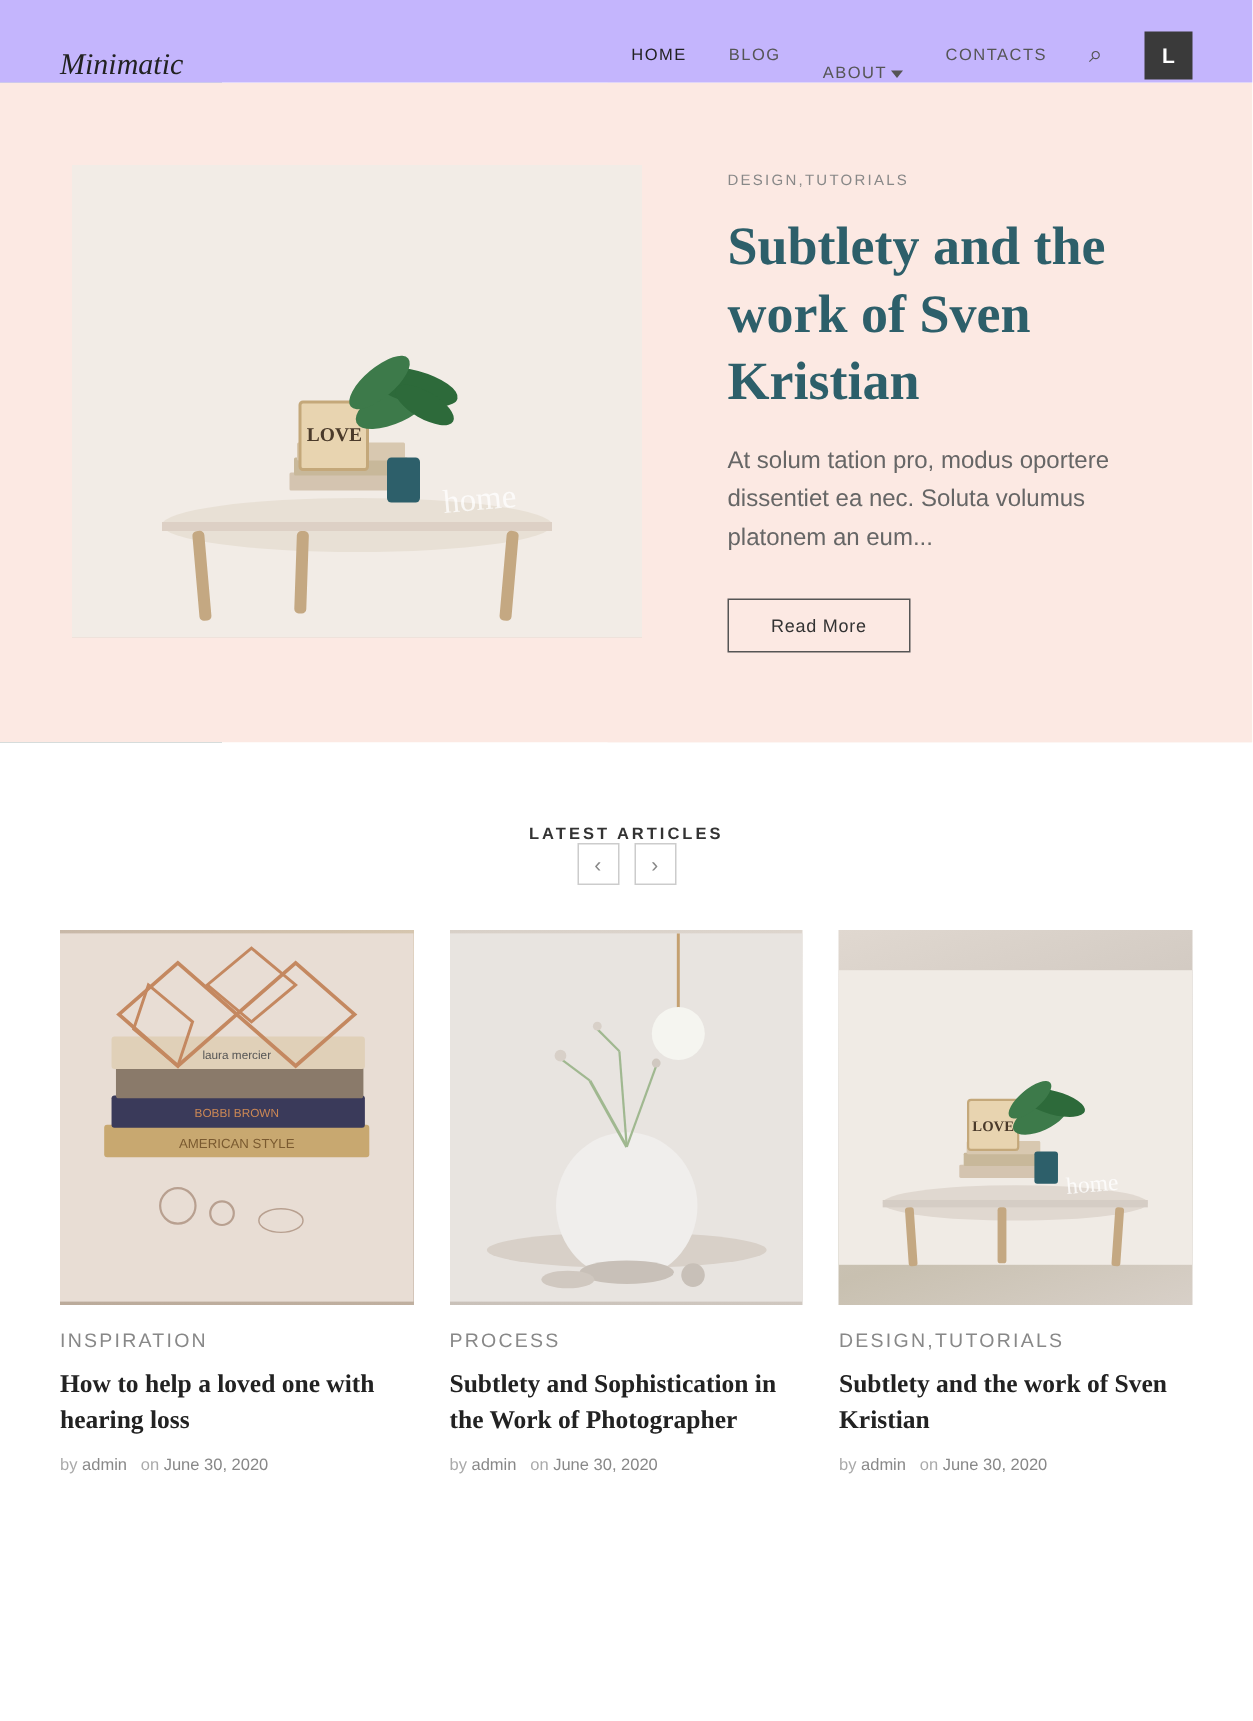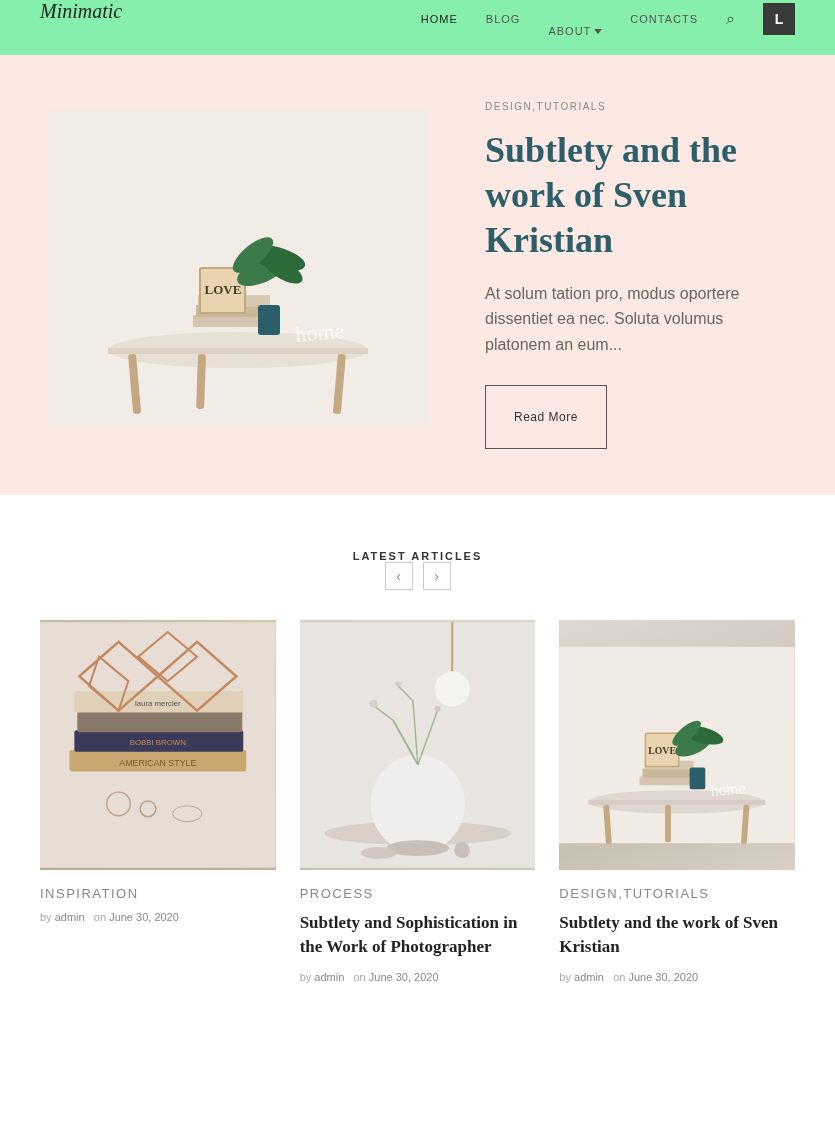--- a/index.html
+++ b/index.html
@@ -1,25 +1,25 @@
 <!DOCTYPE html>
 <html><head>
   <meta charset="utf-8">
   <style>
     * { box-sizing: border-box; margin: 0; padding: 0; }
     body { font-family: 'Georgia', serif; background: #fff; color: #333; width: 835px; }
 
     
     nav {
       display: flex;
-      align-items: flex-start;
+      align-items: flex-end;
       justify-content: space-between;
       padding: 0 40px;
       height: 55px;
-      background: #86efac;
+      background: #c4b5fd;
       position: relative;
       z-index: 10;
     }
     .nav-logo {
       font-family: 'Georgia', serif;
       font-size: 20px;
       color: #222;
       font-style: italic;
     }
     .nav-links {
@@ -136,21 +136,21 @@
     .hero-desc {
       font-family: Arial, sans-serif;
       font-size: 16px;
       color: #666;
       line-height: 1.6;
       margin-bottom: 28px;
     }
     .hero-btn {
       display: inline-block;
       border: 1px solid #555;
-      padding: 24px 28px;
+      padding: 10px 28px;
       font-family: Arial, sans-serif;
       font-size: 12px;
       color: #333;
       letter-spacing: 0.5px;
       background: transparent;
       cursor: pointer;
       width: fit-content;
     }
 
     
@@ -333,20 +333,21 @@
           <polygon points="80,20 120,55 160,20 200,55 160,90 120,55 80,90 40,55" fill="none" stroke="#c48860" stroke-width="2.5"></polygon>
           <polygon points="100,35 130,60 160,35 130,10" fill="none" stroke="#c48860" stroke-width="2"></polygon>
           <polygon points="60,35 90,60 80,90 50,65" fill="none" stroke="#c48860" stroke-width="2"></polygon>
 
           <circle cx="80" cy="185" r="12" fill="none" stroke="#b8a090" stroke-width="1.5"></circle>
           <circle cx="110" cy="190" r="8" fill="none" stroke="#b8a090" stroke-width="1.5"></circle>
           <ellipse cx="150" cy="195" rx="15" ry="8" fill="none" stroke="#b8a090" stroke-width="1"></ellipse>
         </svg>
       </div>
       <div class="article-category">INSPIRATION</div>
+      <h3 class="article-title">How to help a loved one with hearing loss</h3>
       <div class="article-meta">
         by <span>admin</span>
         &nbsp; on <span>June 30, 2020</span>
       </div>
     </div>
 
     <div class="article-card">
       <div class="article-image img-vase">
         <svg viewBox="0 0 240 250" xmlns="http://www.w3.org/2000/svg" width="100%" height="100%">
           <rect width="240" height="250" fill="#e8e4e0"></rect>

